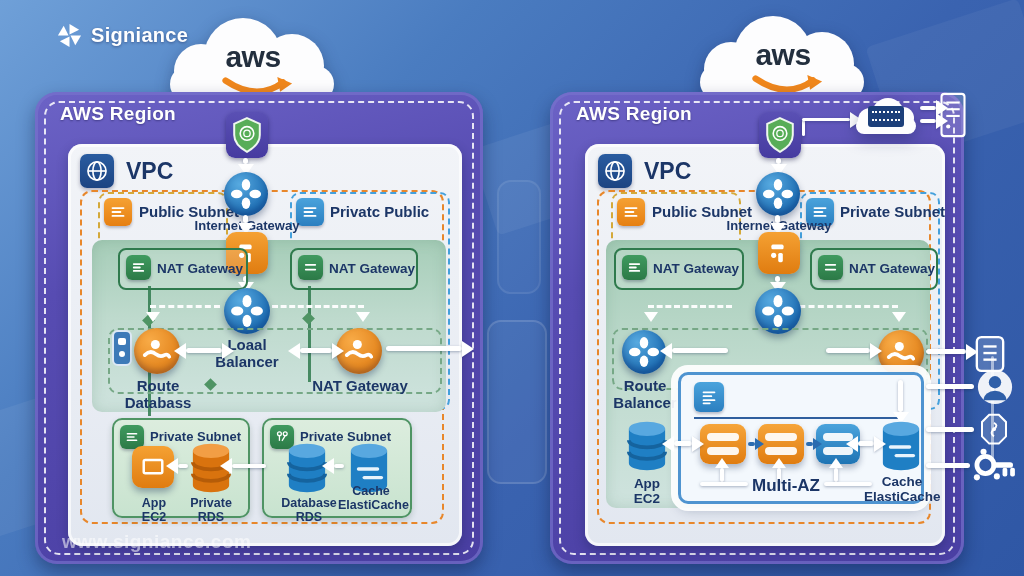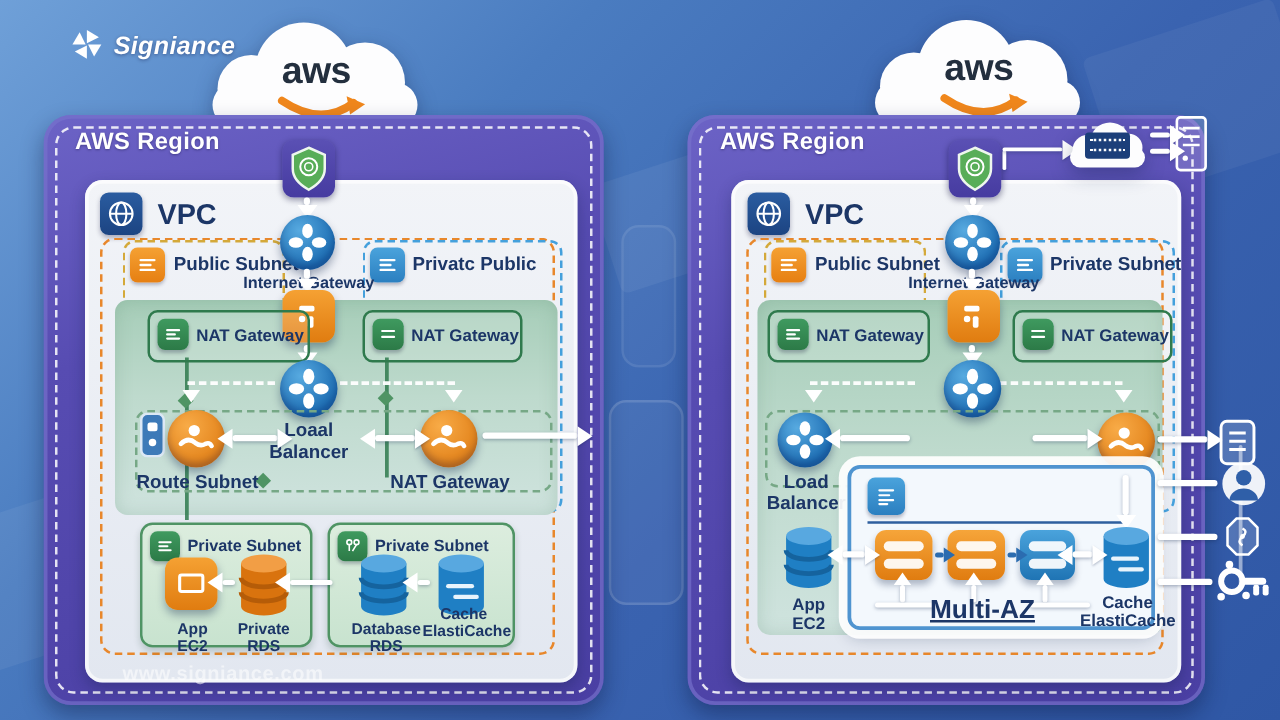--- a/index.html
+++ b/index.html
@@ -62,22 +62,22 @@
   .barb{position:absolute;background:#2b6cb0;height:4px;border-radius:2px;}
   .barb::after{content:"";position:absolute;left:100%;top:50%;transform:translateY(-50%);border:6px solid transparent;border-right:none;border-left:9px solid #2b6cb0;}
   .gline{position:absolute;width:3px;background:rgba(47,122,77,.85);}
   .gdia{position:absolute;width:9px;height:9px;background:#4f9464;transform:rotate(45deg);}
   
   .cloud{position:absolute;filter:drop-shadow(0 5px 8px rgba(10,25,70,.35));}
   .cloud i{position:absolute;background:#fdfdfe;border-radius:50%;}
   .cloud .base{border-radius:20px;}
   .awsword{position:absolute;left:0;right:0;text-align:center;font-weight:bold;color:#232f3e;letter-spacing:-.5px;}
   .shield-tab{position:absolute;background:linear-gradient(180deg,#5a50b4,#463ba0);border-radius:9px;display:flex;align-items:center;justify-content:center;box-shadow:0 2px 5px rgba(0,0,50,.4);}
-  .watermark{position:absolute;color:rgba(255,255,255,.55);font-size:16px;font-weight:bold;letter-spacing:.5px;margin-left:36px;}
-  .brand{position:absolute;display:flex;align-items:flex-end;gap:8px;color:#fff;font-size:20px;font-weight:bold;letter-spacing:.3px;text-shadow:0 1px 3px rgba(0,0,50,.4);font-style:italic;}
+  .watermark{position:absolute;color:rgba(255,255,255,.55);font-size:19px;font-weight:bold;letter-spacing:.5px;}
+  .brand{position:absolute;display:flex;align-items:center;gap:8px;color:#fff;font-size:20px;font-weight:bold;letter-spacing:.3px;text-shadow:0 1px 3px rgba(0,0,50,.4);}
 </style>
 </head>
 <body>
 
 <div class="stage">
 
   <div class="tex" style="left:480px;top:120px;width:180px;height:90px;"></div>
   <div class="tex" style="left:880px;top:20px;width:160px;height:120px;opacity:.8;"></div>
   <div class="tex" style="left:-30px;top:400px;width:140px;height:120px;"></div>
   <div class="tex2" style="left:487px;top:320px;width:56px;height:160px;"></div>
@@ -252,21 +252,21 @@
     <rect x="1" y="1" width="18" height="34" rx="5" fill="#3d7ab8" stroke="#dce8f5" stroke-width="2"></rect>
     <rect x="6" y="8" width="8" height="7" rx="2" fill="#fff"></rect>
       <circle cx="10" cy="24" r="3" fill="#fff"></circle>
   </svg>
   <div class="circ orange" style="left:134px;top:328px;width:46px;height:46px;">
     <svg width="36" height="36" viewBox="0 0 44 44">
         <circle cx="20" cy="14" r="5.5" fill="#fff"></circle>
         <path d="M7 27 q7 -7 14 -1 q5 4 10 1 q4 -2 6 2" stroke="#fff" stroke-width="4.5" fill="none" stroke-linecap="round"></path>
       </svg>
   </div>
-  <div class="lbl" style="left:108px;top:378px;width:100px;font-size:15px;">Route Subnet</div>
+  <div class="lbl" style="left:108px;top:378px;width:100px;font-size:15px;">Route Databass</div>
 
   <div class="circ orange" style="left:336px;top:328px;width:46px;height:46px;">
     <svg width="36" height="36" viewBox="0 0 44 44">
         <circle cx="20" cy="14" r="5.5" fill="#fff"></circle>
         <path d="M7 27 q7 -7 14 -1 q5 4 10 1 q4 -2 6 2" stroke="#fff" stroke-width="4.5" fill="none" stroke-linecap="round"></path>
       </svg>
   </div>
   <div class="lbl" style="left:304px;top:378px;width:112px;font-size:15px;">NAT Gateway</div>
 
   <div class="bar h5 head-l head-r" style="left:186px;top:348px;width:36px;"></div>
@@ -478,21 +478,21 @@
   <div class="circ blue" style="left:622px;top:330px;width:44px;height:44px;">
     <svg width="34" height="34" viewBox="0 0 44 44">
         <g fill="#fff">
           <ellipse cx="22" cy="10" rx="5.5" ry="7.5"></ellipse>
           <ellipse cx="22" cy="34" rx="5.5" ry="7.5"></ellipse>
           <ellipse cx="10" cy="22" rx="7.5" ry="5.5"></ellipse>
           <ellipse cx="34" cy="22" rx="7.5" ry="5.5"></ellipse>
         </g>
       </svg>
   </div>
-  <div class="lbl" style="left:600px;top:378px;width:90px;font-size:15px;">Load Balancer</div>
+  <div class="lbl" style="left:600px;top:378px;width:90px;font-size:15px;">Route Balancer</div>
 
   <div class="circ orange" style="left:878px;top:330px;width:46px;height:46px;">
     <svg width="36" height="36" viewBox="0 0 44 44">
         <circle cx="20" cy="14" r="5.5" fill="#fff"></circle>
         <path d="M7 27 q7 -7 14 -1 q5 4 10 1 q4 -2 6 2" stroke="#fff" stroke-width="4.5" fill="none" stroke-linecap="round"></path>
       </svg>
   </div>
 
   <div class="bar h5 head-l" style="left:672px;top:348px;width:56px;"></div>
   <div class="bar h5 head-r" style="left:826px;top:348px;width:44px;"></div>
@@ -512,21 +512,21 @@
   <div class="inst or" style="left:700px;top:424px;width:46px;height:40px;"></div>
   <div class="inst or" style="left:758px;top:424px;width:46px;height:40px;"></div>
   <div class="inst bl" style="left:816px;top:424px;width:44px;height:40px;"></div>
   <div class="barb" style="left:748px;top:442px;width:7px;"></div>
   <div class="barb" style="left:806px;top:442px;width:7px;"></div>
   <div class="bar head-u" style="left:720px;top:468px;width:4px;height:14px;"></div>
   <div class="bar head-u" style="left:777px;top:468px;width:4px;height:14px;"></div>
   <div class="bar head-u" style="left:834px;top:468px;width:4px;height:14px;"></div>
   <div class="bar" style="left:700px;top:482px;width:48px;height:4px;"></div>
   <div class="bar" style="left:824px;top:482px;width:48px;height:4px;"></div>
-  <div class="lbl" style="left:718px;top:476px;width:136px;font-size:21px;text-decoration:underline;">Multi-AZ</div>
+  <div class="lbl" style="left:718px;top:476px;width:136px;font-size:17px;">Multi-AZ</div>
 
   <svg class="abs" style="left:626px;top:420px;" width="42" height="52" viewBox="0 0 44 54">
     <path d="M3 9 v36 a19 7.5 0 0 0 38 0 V9" fill="#1f7fc4"></path>
     <path d="M3 21 a19 7.5 0 0 0 38 0" fill="none" stroke="#15639e" stroke-width="4"></path>
     <path d="M3 33 a19 7.5 0 0 0 38 0" fill="none" stroke="#15639e" stroke-width="4"></path>
     <ellipse cx="22" cy="9" rx="19" ry="7.5" fill="#58a8e0"></ellipse>
   </svg>
   <div class="bar h5 head-l head-r" style="left:674px;top:441px;width:18px;"></div>
   <div class="lbl" style="left:620px;top:476px;width:54px;font-size:13.5px;">App EC2</div>
 

